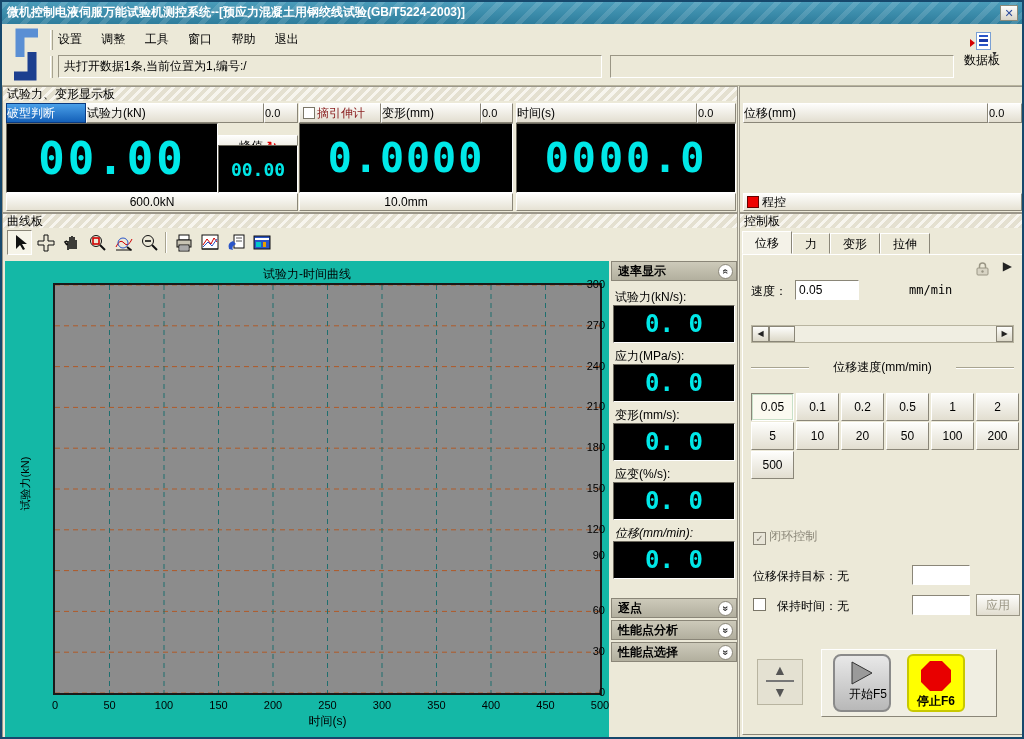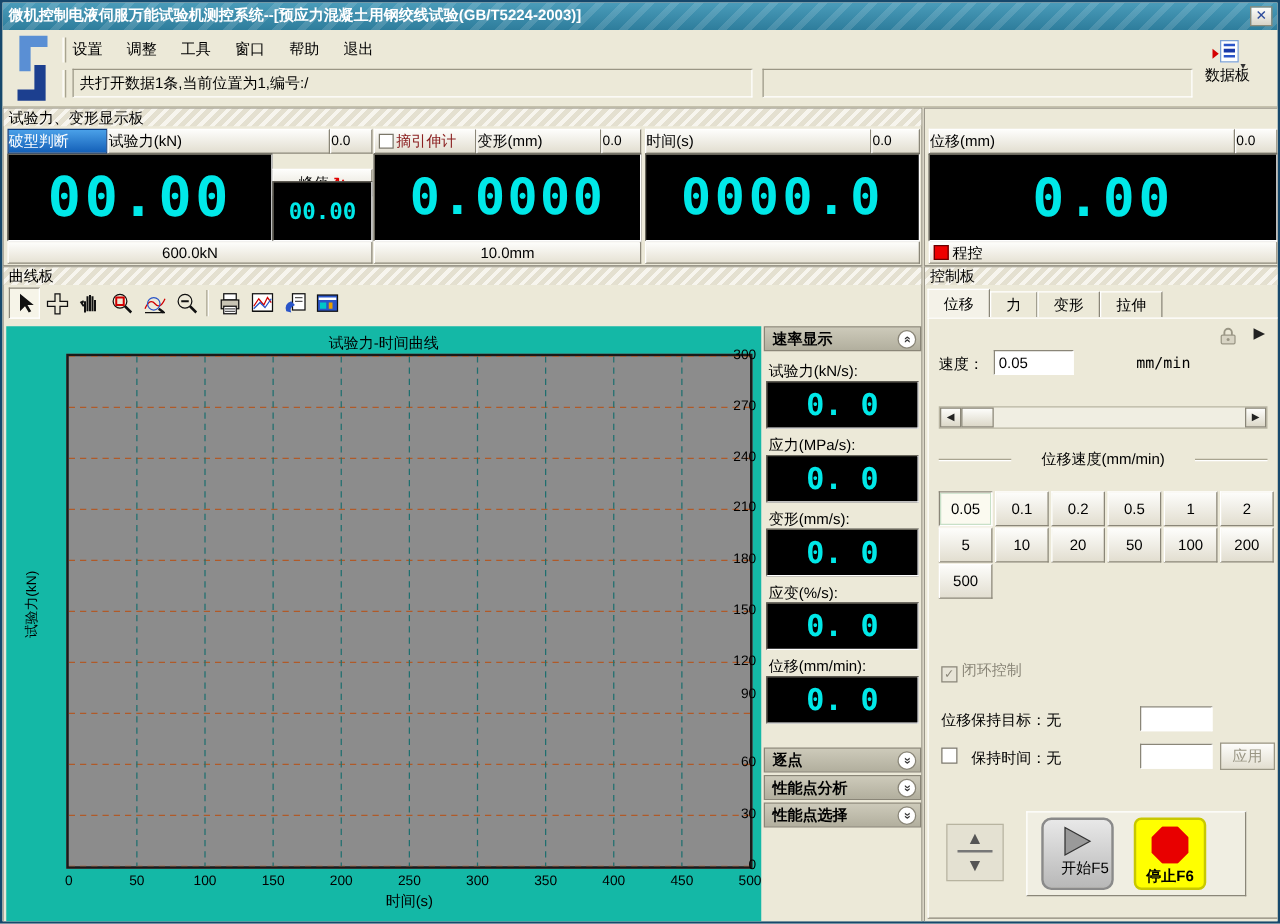--- a/index.html
+++ b/index.html
@@ -182,23 +182,20 @@
       <div class="foot raised"></div>
     </div>
   </div>
 
   <div class="panel" style="left:737px;top:84px;width:287px;height:127px;">
     <div class="grp" style="left:3px;top:16px;width:279px;height:108px;">
       <div class="hdrow">
         <div class="chan-btn" style="width:245px;">位移(mm)</div>
         <div class="chan-btn valbox" style="width:34px;">0.0</div>
       </div>
-      <div class="body">
-        <div class="lcd seg" style="position:absolute;inset:0;font-size:42px;letter-spacing:3px;">0.00</div>
-      </div>
       <div class="foot raised" style="text-align:left;padding-left:3px;">
         <span style="display:inline-block;width:12px;height:12px;background:#ee0000;border:1px solid #600;vertical-align:-2px;margin-right:3px;"></span><span>程控</span>
       </div>
     </div>
   </div>
 
   <div class="panel" style="left:0;top:211px;width:736px;height:526px;">
     <div class="panel-hd">曲线板</div>
 
     <div style="position:absolute;left:0;top:16px;width:100%;height:28px;">
@@ -337,21 +334,21 @@
         <span class="chev-circle"><span>«</span></span>
       </div>
       <div class="rate-item-label" style="top:28px;">试验力(kN/s):</div>
       <div class="rate-lcd lcd seg" style="top:44px;">0. 0</div>
       <div class="rate-item-label" style="top:87px;">应力(MPa/s):</div>
       <div class="rate-lcd lcd seg" style="top:103px;">0. 0</div>
       <div class="rate-item-label" style="top:146px;">变形(mm/s):</div>
       <div class="rate-lcd lcd seg" style="top:162px;">0. 0</div>
       <div class="rate-item-label" style="top:205px;">应变(%/s):</div>
       <div class="rate-lcd lcd seg" style="top:221px;">0. 0</div>
-      <div class="rate-item-label" style="top:264px;">位移(mm/min):</div>
+      <div class="rate-item-label" style="top:264px;font-style:italic;">位移(mm/min):</div>
       <div class="rate-lcd lcd seg" style="top:280px;">0. 0</div>
 
       <div class="bar-hd" style="position:absolute;left:0;right:0;top:337px;">
         <span>逐点</span>
         <span class="chev-circle"><span>»</span></span>
       </div>
       <div class="bar-hd" style="position:absolute;left:0;right:0;top:359px;">
         <span>性能点分析</span>
         <span class="chev-circle"><span>»</span></span>
       </div>

